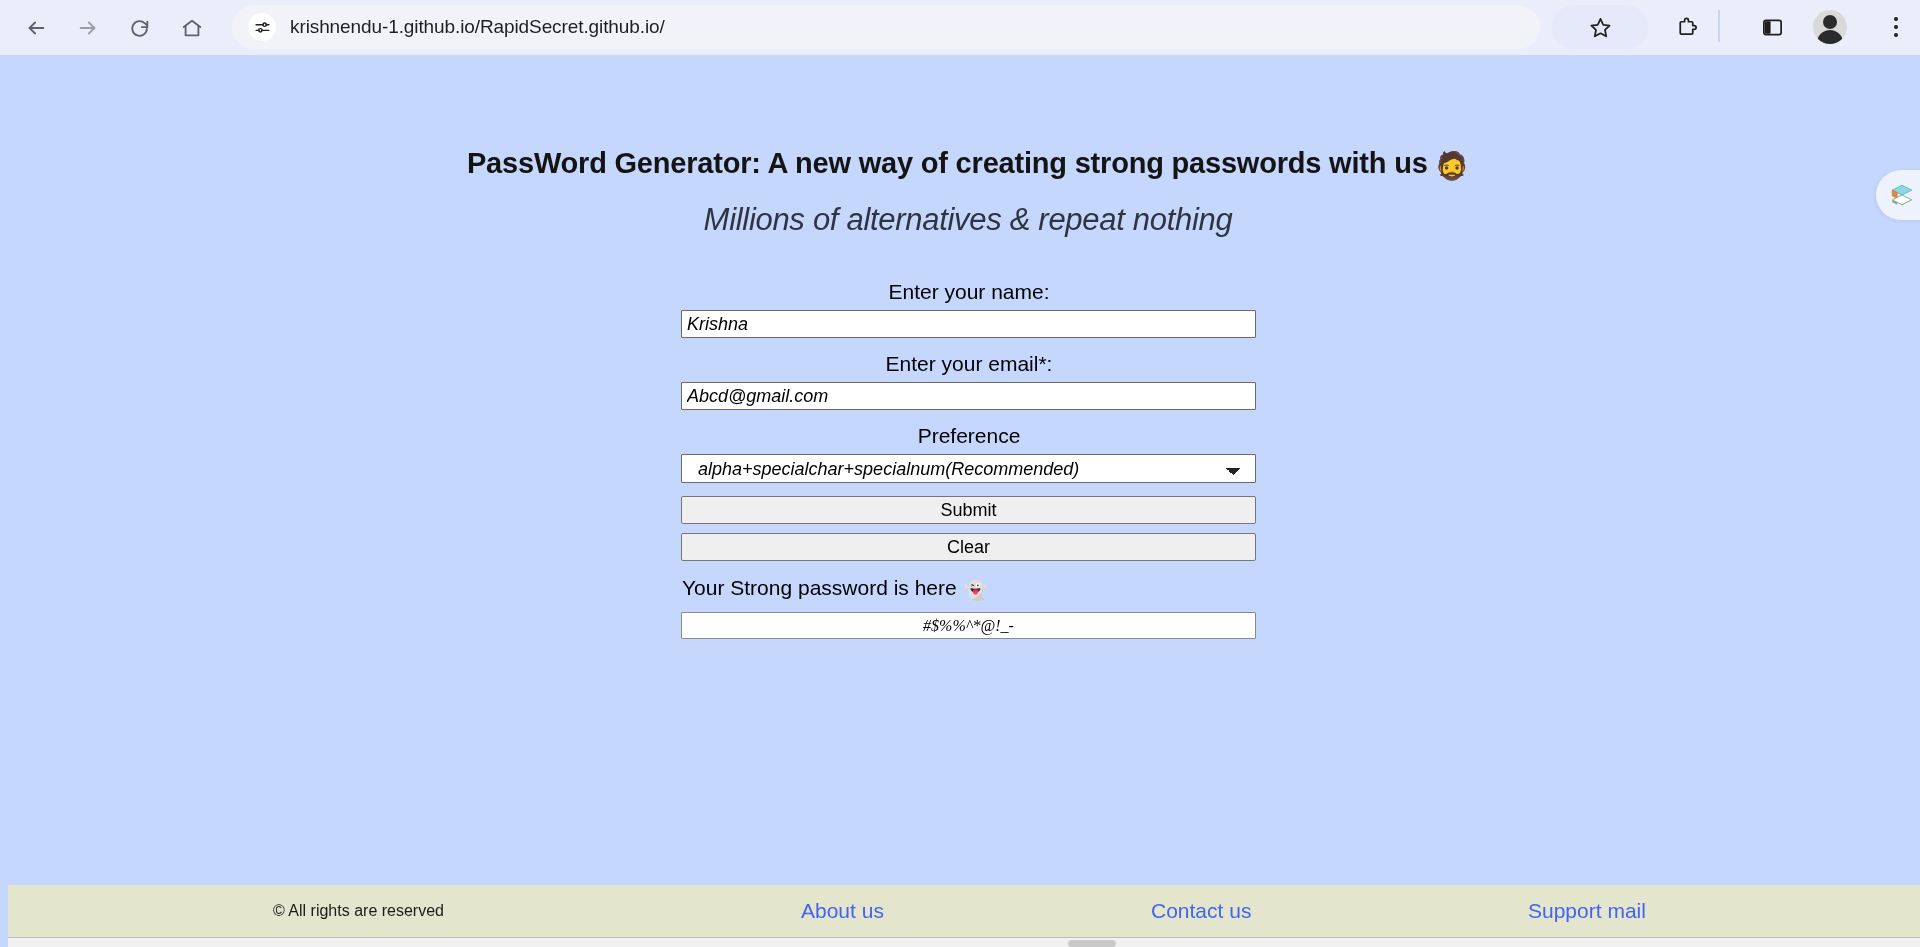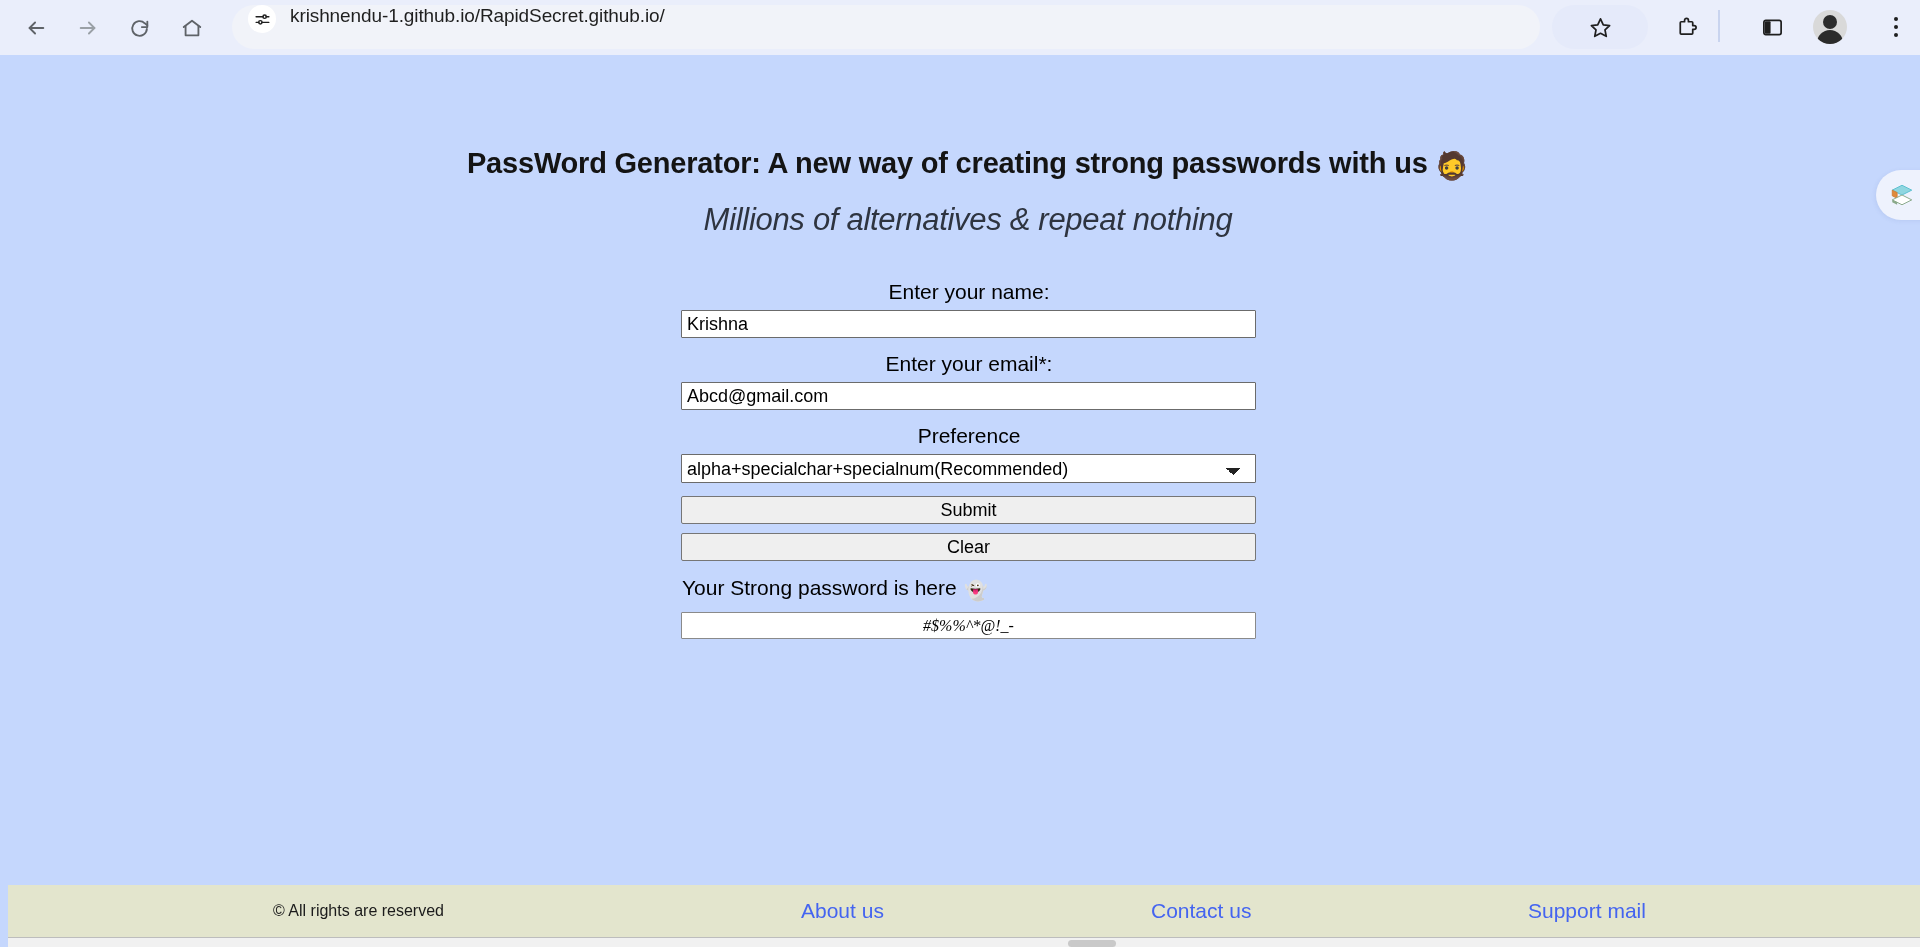--- a/index.html
+++ b/index.html
@@ -27,21 +27,21 @@
     flex: none;
   }
   .nav-btn svg { display: block; }
   .nav-btn.first { margin-left: 14px; }
 
   .omnibox {
     position: absolute; left: 232px; top: 5px;
     width: 1308px; height: 44px;
     background: #f1f3f9;
     border-radius: 22px;
-    display: flex; align-items: flex-start;
+    display: flex; align-items: center;
   }
   .omnibox-icon {
     width: 28px; height: 28px;
     margin-left: 16px; margin-right: 14px;
     display: flex; align-items: center; justify-content: center;
     border-radius: 50%;
     background: #ffffff;
     flex: none;
   }
   .omnibox-url {
@@ -145,24 +145,25 @@
     height: 28px;
     padding: 2px 5px;
     font-size: 18px;
     font-family: "Liberation Sans", sans-serif;
     color: #000;
     background: #ffffff;
     border: 1px solid #6b6b6b;
     border-radius: 1px;
     margin-bottom: 13px;
     outline: none;
+    font-style: italic;
   }
   select.text-input {
     height: 29px;
-    padding: 1px 5px;
+    padding: 1px 16px;
     appearance: none;
     -webkit-appearance: none;
     background-image:
       linear-gradient(45deg, transparent 50%, #222 50%),
       linear-gradient(135deg, #222 50%, transparent 50%);
     background-position:
       calc(100% - 22px) 13px,
       calc(100% - 15px) 13px;
     background-size: 7px 7px, 7px 7px;
     background-repeat: no-repeat;

